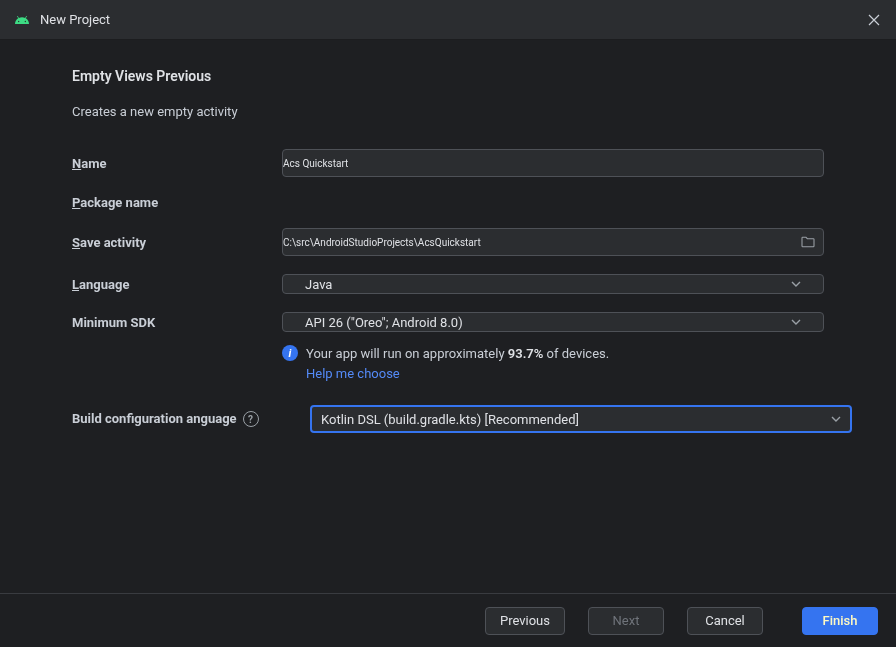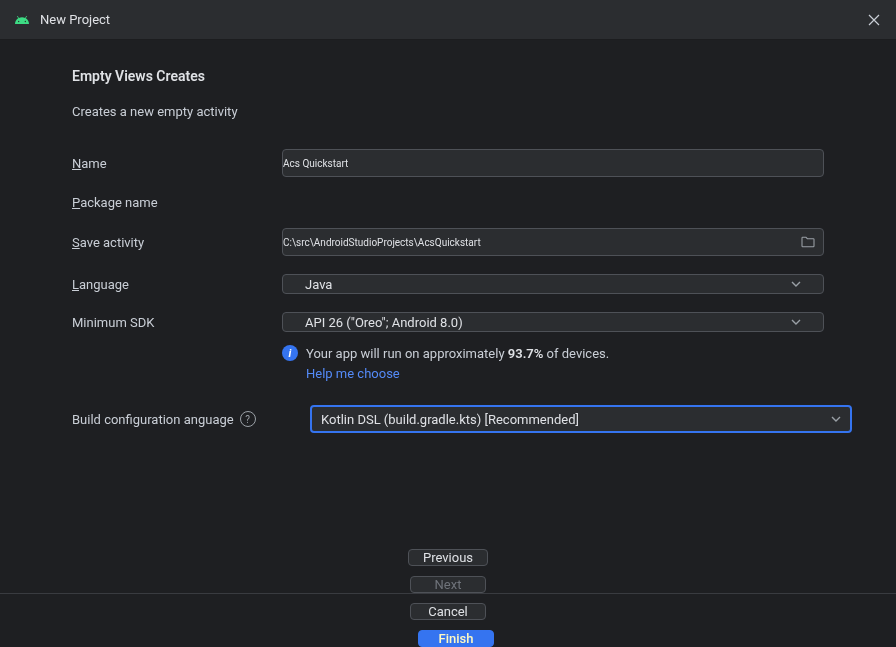--- a/index.html
+++ b/index.html
@@ -59,21 +59,21 @@
     font-size:13px;color:var(--text);
     margin:0 0 30px 0;
   }
   .row{
     display:flex;align-items:center;
     margin-bottom:18px;
   }
   .row .lbl{
     width:210px;flex:0 0 210px;
     color:var(--text);font-size:13px;
-    display:flex;align-items:center;gap:6px;
+    display:flex;align-items:flex-start;gap:6px;font-weight:bold;
   }
   .lbl .ul{text-decoration:underline;}
   .field-wrap{flex:1;}
   input.text-field{
     width:100%;height:28px;
     background:var(--field-bg);
     border:1px solid var(--field-border);
     border-radius:4px;
     color:var(--text-bright);
     padding:0 0;
@@ -121,21 +121,21 @@
   .info-link{color:var(--link);cursor:default;}
   .help-icon{
     width:16px;height:16px;border:1px solid var(--text-dim);border-radius:50%;
     color:var(--text-dim);font-size:10px;
     display:inline-flex;align-items:center;justify-content:center;
   }
   .footer{
     height:54px;
     border-top:1px solid var(--footer-border);
     display:flex;align-items:center;justify-content:flex-end;
-    gap:10px;padding:0 18px;flex-direction:column;
+    gap:23px;padding:0 18px;
   }
   .btn{
     min-width:76px;height:28px;
     background:var(--btn-bg);
     border:1px solid var(--field-border);
     border-radius:4px;
     color:var(--text-bright);
     font-size:13px;
     display:flex;align-items:center;justify-content:center;
     padding:0 14px;cursor:default;
@@ -157,21 +157,21 @@
   </span>
   <span class="title">New Project</span>
   <span class="close">
     <svg width="12" height="12" viewBox="0 0 12 12">
         <path stroke="#c9ced6" stroke-width="1.2" fill="none" d="M1 1l10 10M11 1L1 11"></path>
       </svg>
   </span>
 </div>
 
 <div class="content">
-  <h2 class="page-title">Empty Views Creates</h2>
+  <h2 class="page-title">Empty Views Previous</h2>
   <p class="page-desc">Creates a new empty activity</p>
 
   <div class="row">
     <div class="lbl">
         <span><span class="ul">N</span><span>ame</span></span>
       </div>
     <div class="field-wrap">
       <input class="text-field" value="Acs Quickstart" style="">
     </div>
   </div>

